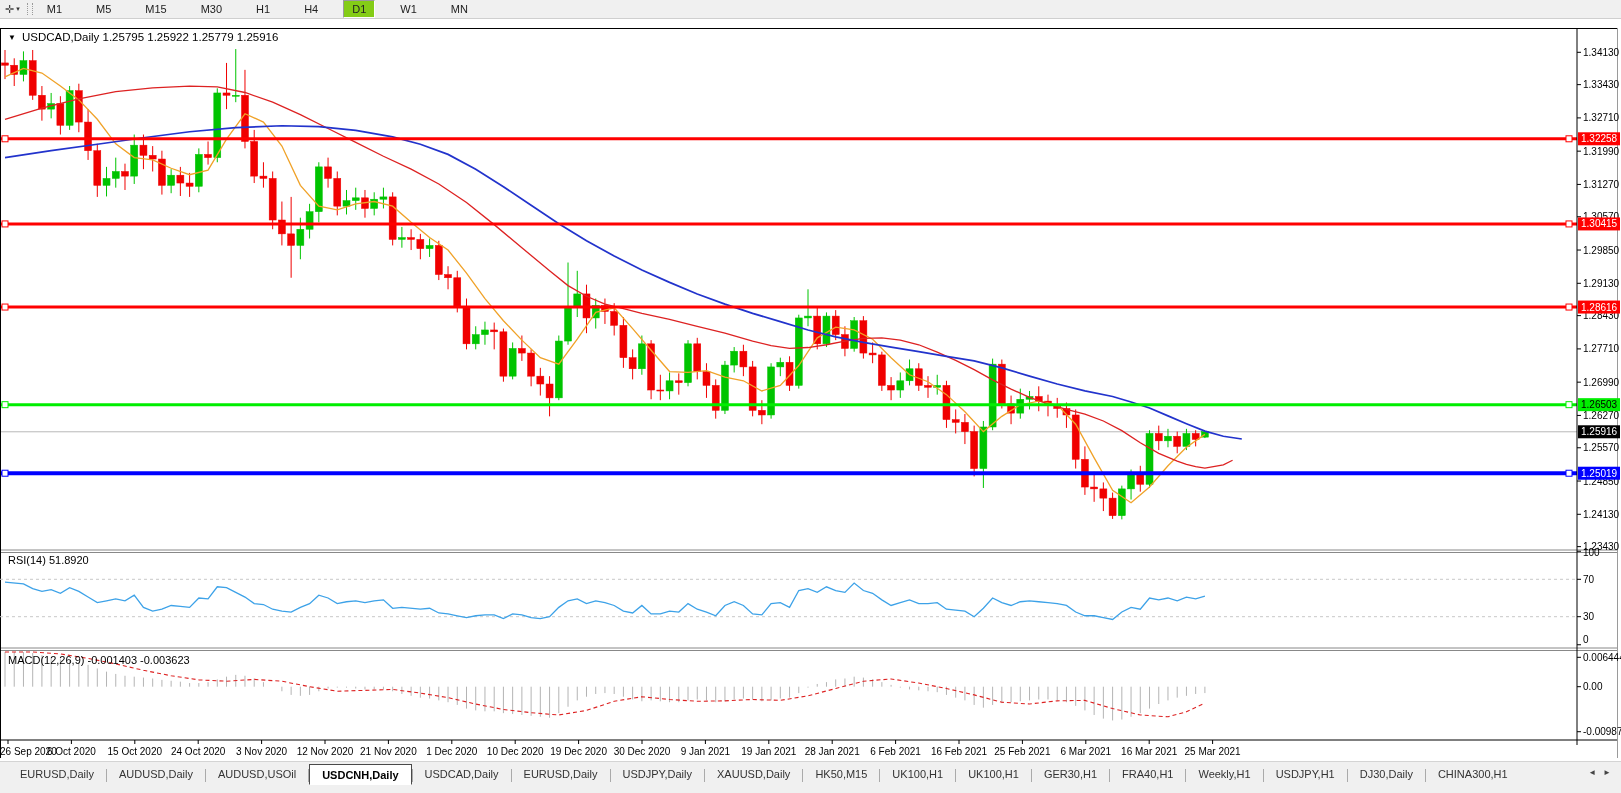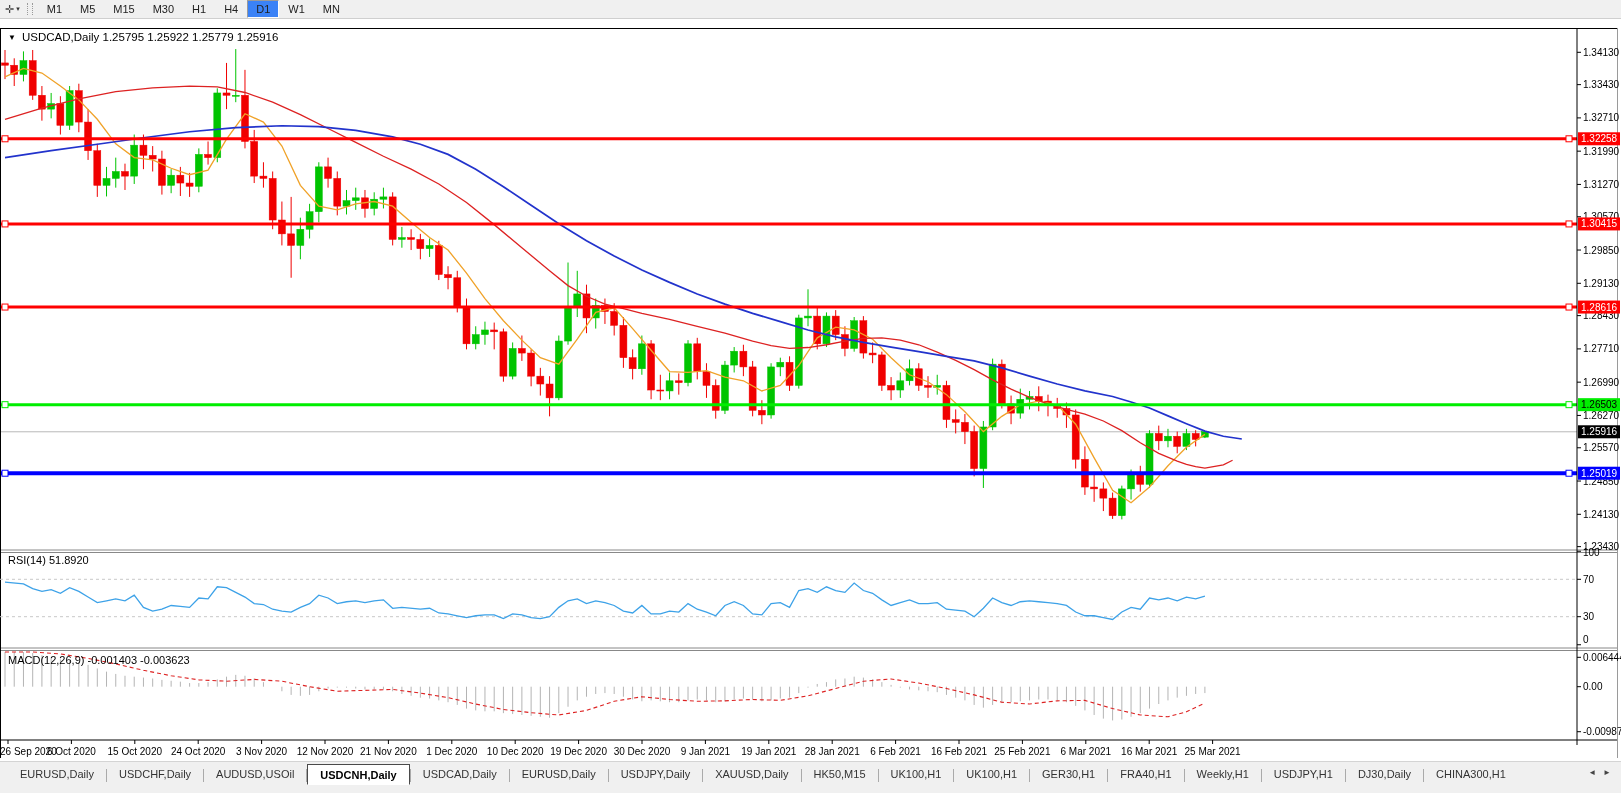--- a/index.html
+++ b/index.html
@@ -6,21 +6,21 @@
   .app{position:relative;width:1621px;height:793px;background:#fff;overflow:hidden;
        font-family:"Liberation Sans",sans-serif;}
   
   .toolbar{position:absolute;top:0;left:0;width:1621px;height:18px;background:#f0f0f0;
            border-bottom:1px solid #cfcfcf;display:flex;align-items:center;}
   .tool-btn{display:flex;align-items:center;padding:0 5px;height:16px;cursor:default;}
   .xhair{font-size:11px;color:#444;line-height:16px;}
   .caret{font-size:7px;color:#333;margin-left:2px;}
   .grip{width:4px;height:12px;margin:0 5px 0 2px;border-left:1px dotted #9a9a9a;border-right:1px dotted #9a9a9a;}
   .tf-btn{font-size:11px;color:#222;padding:1px 8px;line-height:14px;border:1px solid transparent;}
-  .tf-btn.sel{background:#3b82f6;border:1px solid #9a9a9a;border-right-color:#fdfdfd;border-bottom-color:#fdfdfd;}
+  .tf-btn.sel{background:#84cc16;border:1px solid #9a9a9a;border-right-color:#fdfdfd;border-bottom-color:#fdfdfd;}
   
   .chart-svg{position:absolute;top:0;left:0;}
   svg{font-family:"Liberation Sans",sans-serif;}
   
   .tabbar{position:absolute;top:761px;left:0;width:1621px;height:32px;background:#f0f0f0;
           border-top:1px solid #d4d4d4;display:flex;align-items:flex-start;padding-left:8px;box-sizing:border-box;}
   .tab{font-size:11px;color:#333;padding:4px 12px 3px;margin-top:2px;white-space:nowrap;cursor:default;}
   .tab.sel{background:#fff;border:1px solid #4a4a4a;border-bottom:1px solid #fff;font-weight:bold;color:#000;}
   .tsep{width:1px;height:13px;background:#aaa;margin-top:7px;}
   .tab-arrows{margin-left:auto;display:flex;gap:7px;padding:6px 10px 0 0;font-size:8px;color:#444;}
@@ -30,21 +30,21 @@
 <body>
 
 <div class="app">
 
   <div class="toolbar">
     <div class="tool-btn">
       <span class="xhair">✛</span>
       <span class="caret">▾</span>
     </div>
     <div class="grip"></div>
-    <div style="display:flex;align-items:flex-end;" id="tf-group">
+    <div style="display:flex;align-items:flex-end;gap:16px;" id="tf-group">
         <div class="tf-btn">M1</div>
         <div class="tf-btn">M5</div>
         <div class="tf-btn">M15</div>
         <div class="tf-btn">M30</div>
         <div class="tf-btn">H1</div>
         <div class="tf-btn">H4</div>
         <div class="tf-btn sel">D1</div>
         <div class="tf-btn">W1</div>
         <div class="tf-btn">MN</div>
       </div>
@@ -621,21 +621,21 @@
         <text x="1149.2" y="755" font-size="10" fill="#000" text-anchor="middle">16 Mar 2021</text>
         <line x1="1212.6" y1="740" x2="1212.6" y2="744" stroke="#000" stroke-width="1"></line>
         <text x="1212.6" y="755" font-size="10" fill="#000" text-anchor="middle">25 Mar 2021</text>
       </g>
     </svg>
 
   <div class="tabbar">
     <div style="display:flex;align-items:flex-start;" id="tabs">
         <div class="tab">EURUSD,Daily</div>
         <div class="tsep"></div>
-        <div class="tab">USDCHF,Daily</div>
+        <div class="tab">AUDUSD,Daily</div>
         <div class="tsep"></div>
         <div class="tab">AUDUSD,USOil</div>
         <div class="tsep"></div>
         <div class="tab sel">USDCNH,Daily</div>
         <div class="tsep"></div>
         <div class="tab">USDCAD,Daily</div>
         <div class="tsep"></div>
         <div class="tab">EURUSD,Daily</div>
         <div class="tsep"></div>
         <div class="tab">USDJPY,Daily</div>

